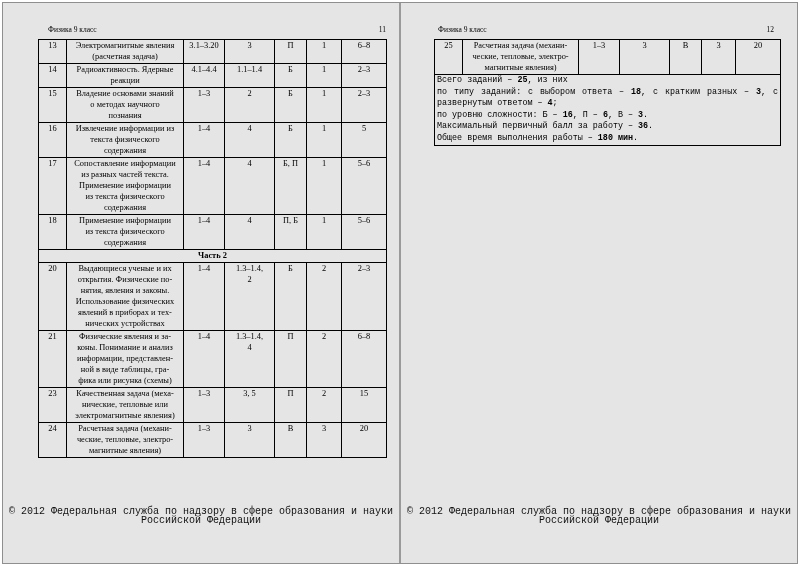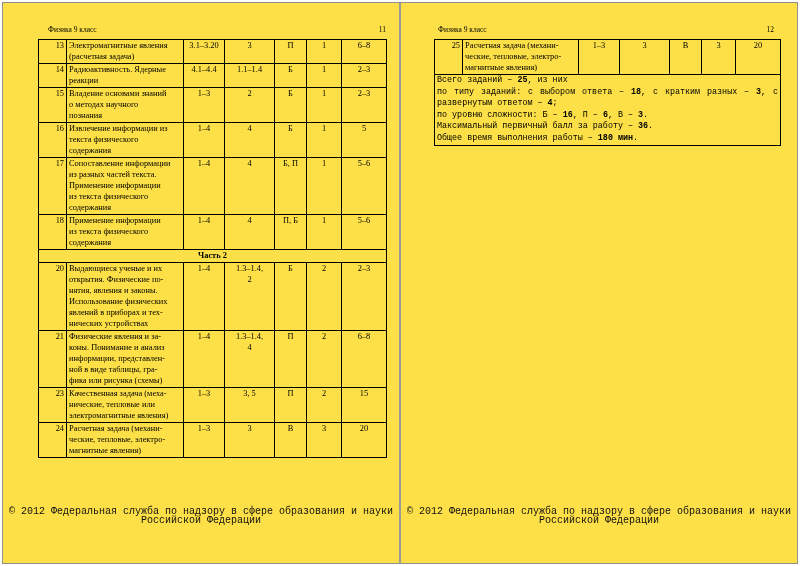--- a/index.html
+++ b/index.html
@@ -4,21 +4,21 @@
 <style>
   html,body { margin:0; padding:0; }
   body {
     width:800px; height:566px; position:relative;
     background:#ffffff; color:#000;
     font-family:"Liberation Serif", serif;
     -webkit-font-smoothing:antialiased;
   }
   .canvas {
     position:absolute; left:2px; top:2px; width:794px; height:560px;
-    border:1px solid #8f8f8f; display:flex; background:#fde047;
+    border:1px solid #8f8f8f; display:flex; background:#e5e5e5;
   }
   .page { position:relative; flex:1 1 0; height:100%; overflow:hidden; }
   .spread-divider { width:2px; background:#9a9a9a; height:100%; flex:0 0 auto; }
 
   .page-header {
     display:flex; justify-content:space-between; align-items:flex-end;
     font-size:7.5px; line-height:9px;
   }
   .page-left .page-header  { margin:22px 13px 0 45px; }
   .page-right .page-header { margin:22px 23px 0 37px; }
@@ -30,22 +30,22 @@
   .page-left  table.spec { margin-left:35px; width:348px; }
   .page-right table.spec { margin-left:33px; width:346px; }
 
   table.spec td {
     border:1px solid #000;
     font-size:8.4px; line-height:11px;
     vertical-align:top;
     padding:0 2px 1px 2px;
     overflow:hidden;
   }
-  td.c-num  { text-align:right; padding:0 1px 1px; }
-  td.c-text { text-align:left; white-space:pre-line;font-family:Liberation Serif, serif; }
+  td.c-num  { text-align:center; padding:0 1px 1px; }
+  td.c-text { text-align:center; white-space:pre-line;font-family:Liberation Serif, serif; }
   td.c-val  { text-align:center; white-space:pre-line; padding:0 1px 1px; }
   tr.section td {
     text-align:center; font-weight:bold; line-height:12px; padding:0 16px;
   }
   td.summary { padding:1px 3px 2px 3px; }
   td.summary .line { text-align:justify; line-height:11.5px;font-family:Liberation Mono, monospace; }
   td.summary b { font-weight:bold; }
 
   .page-footer {
     position:absolute; bottom:38px; left:0; right:0;

